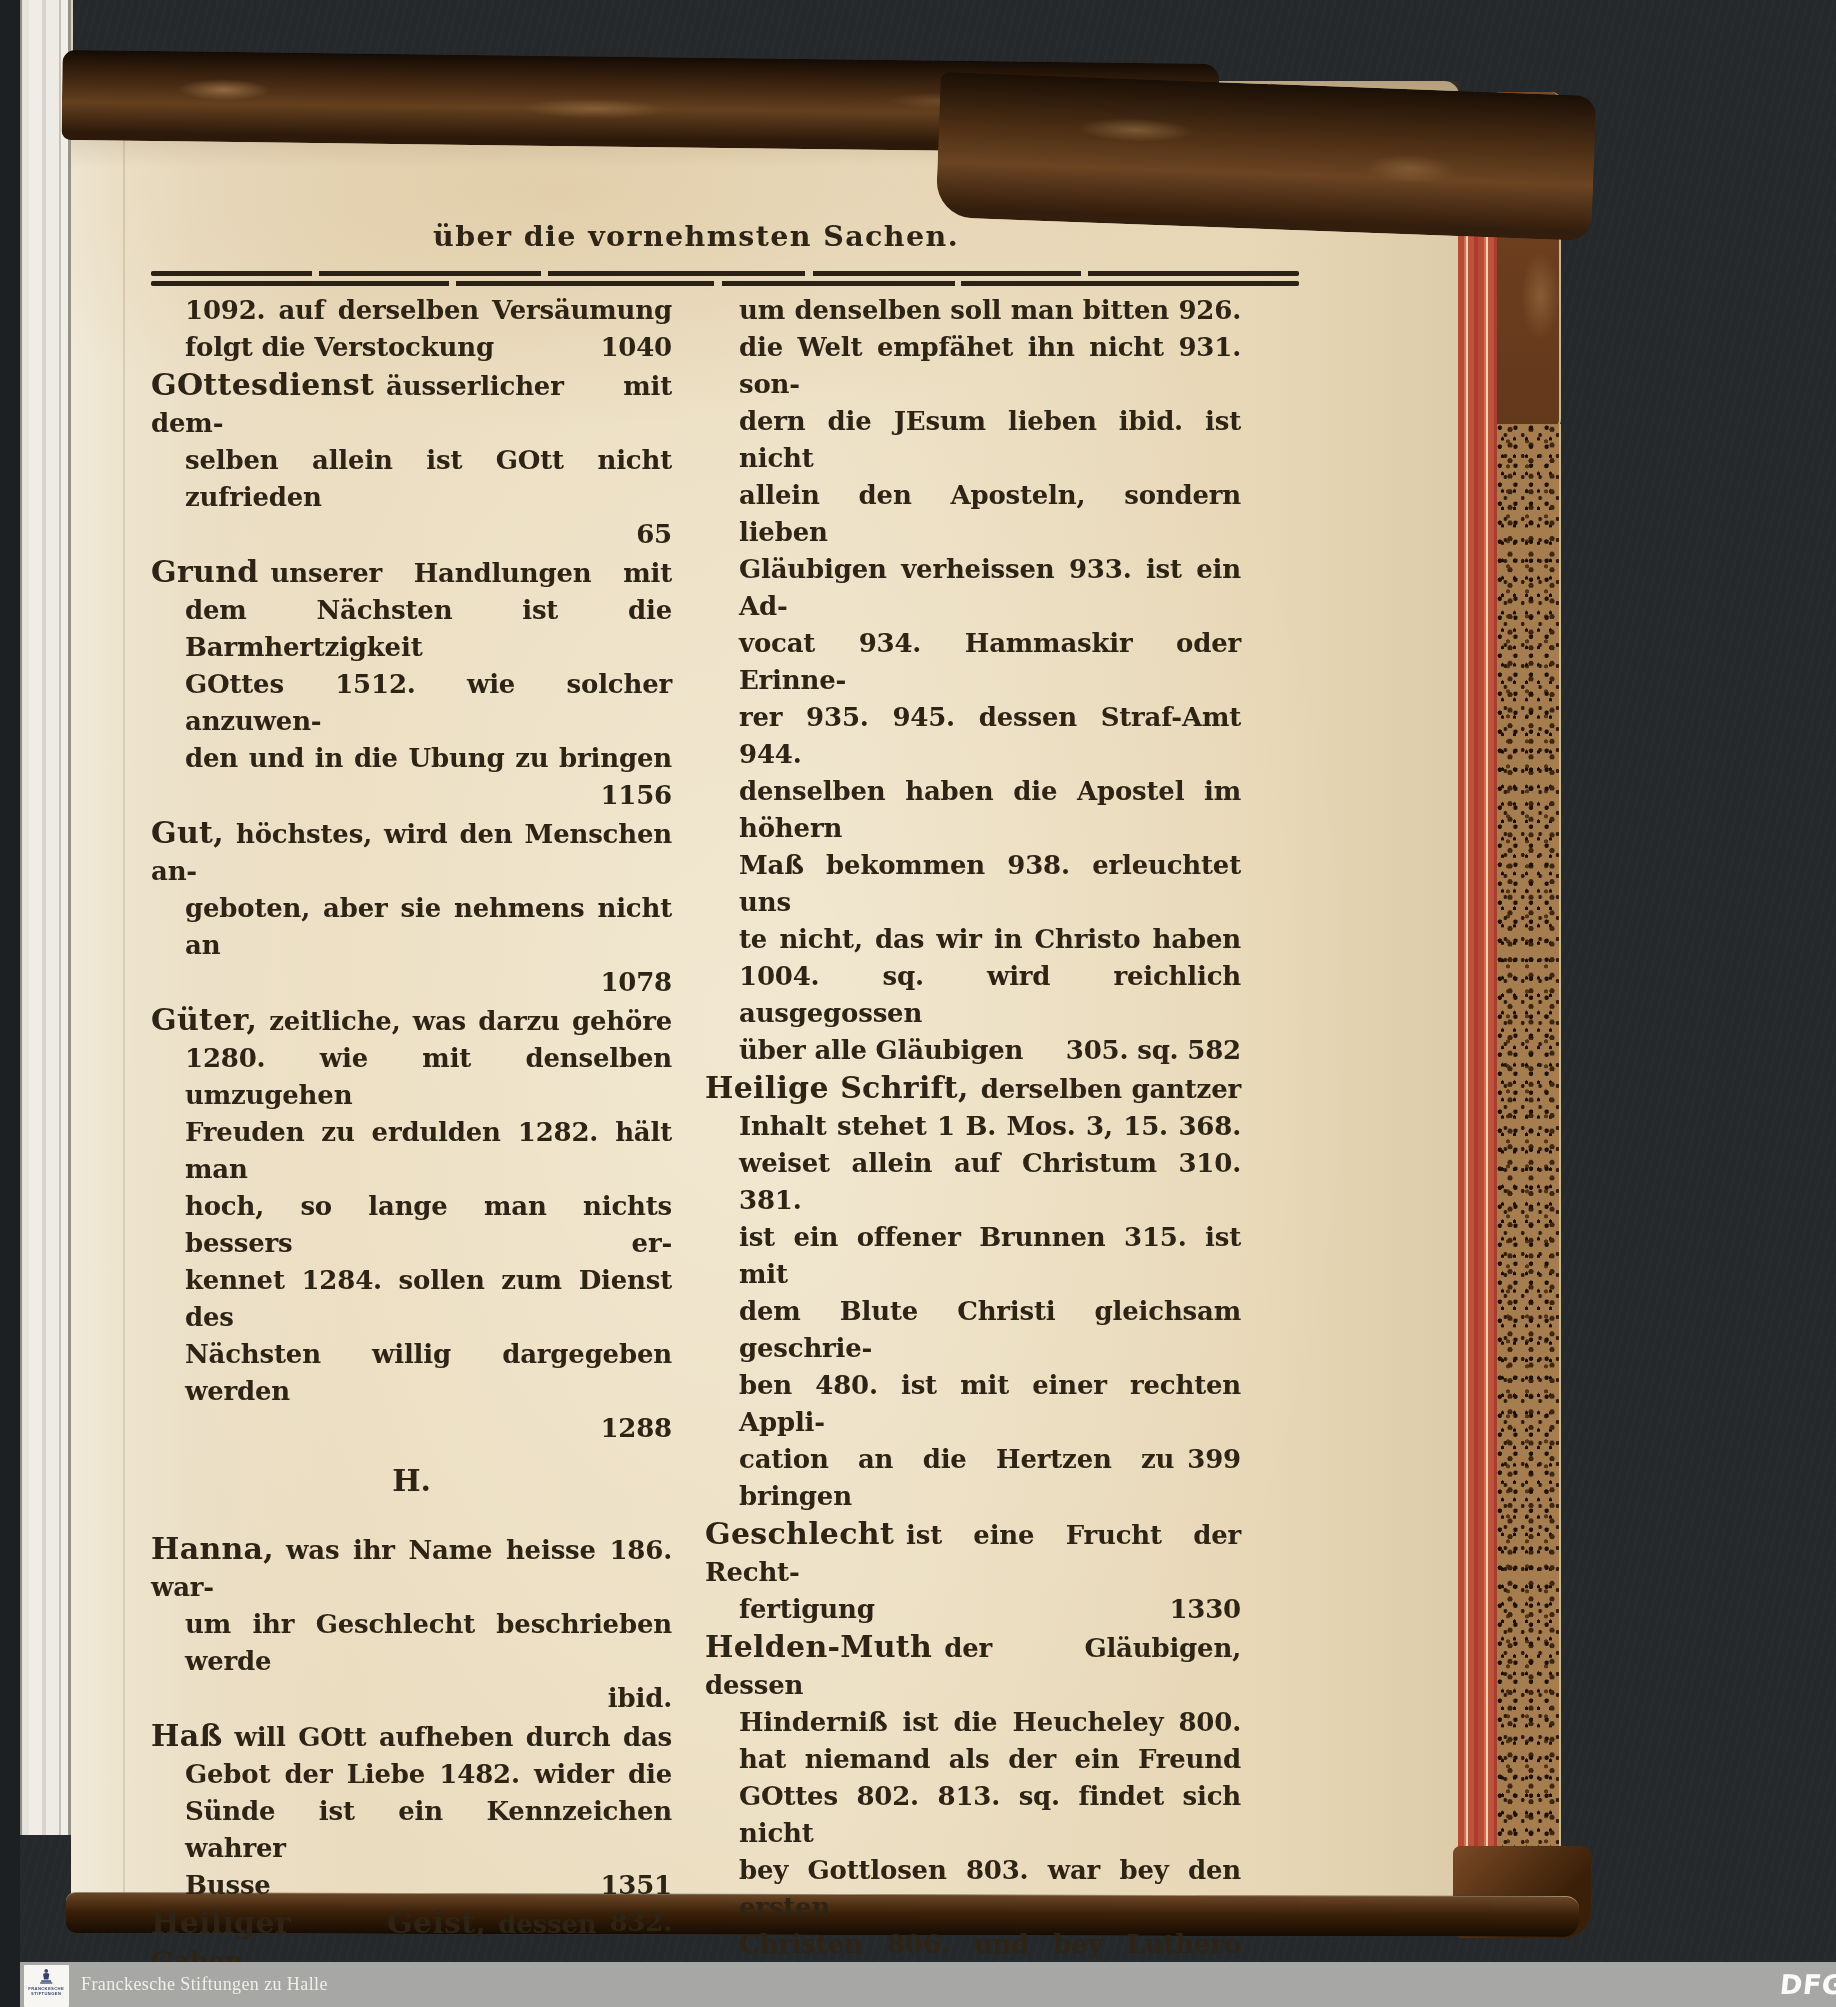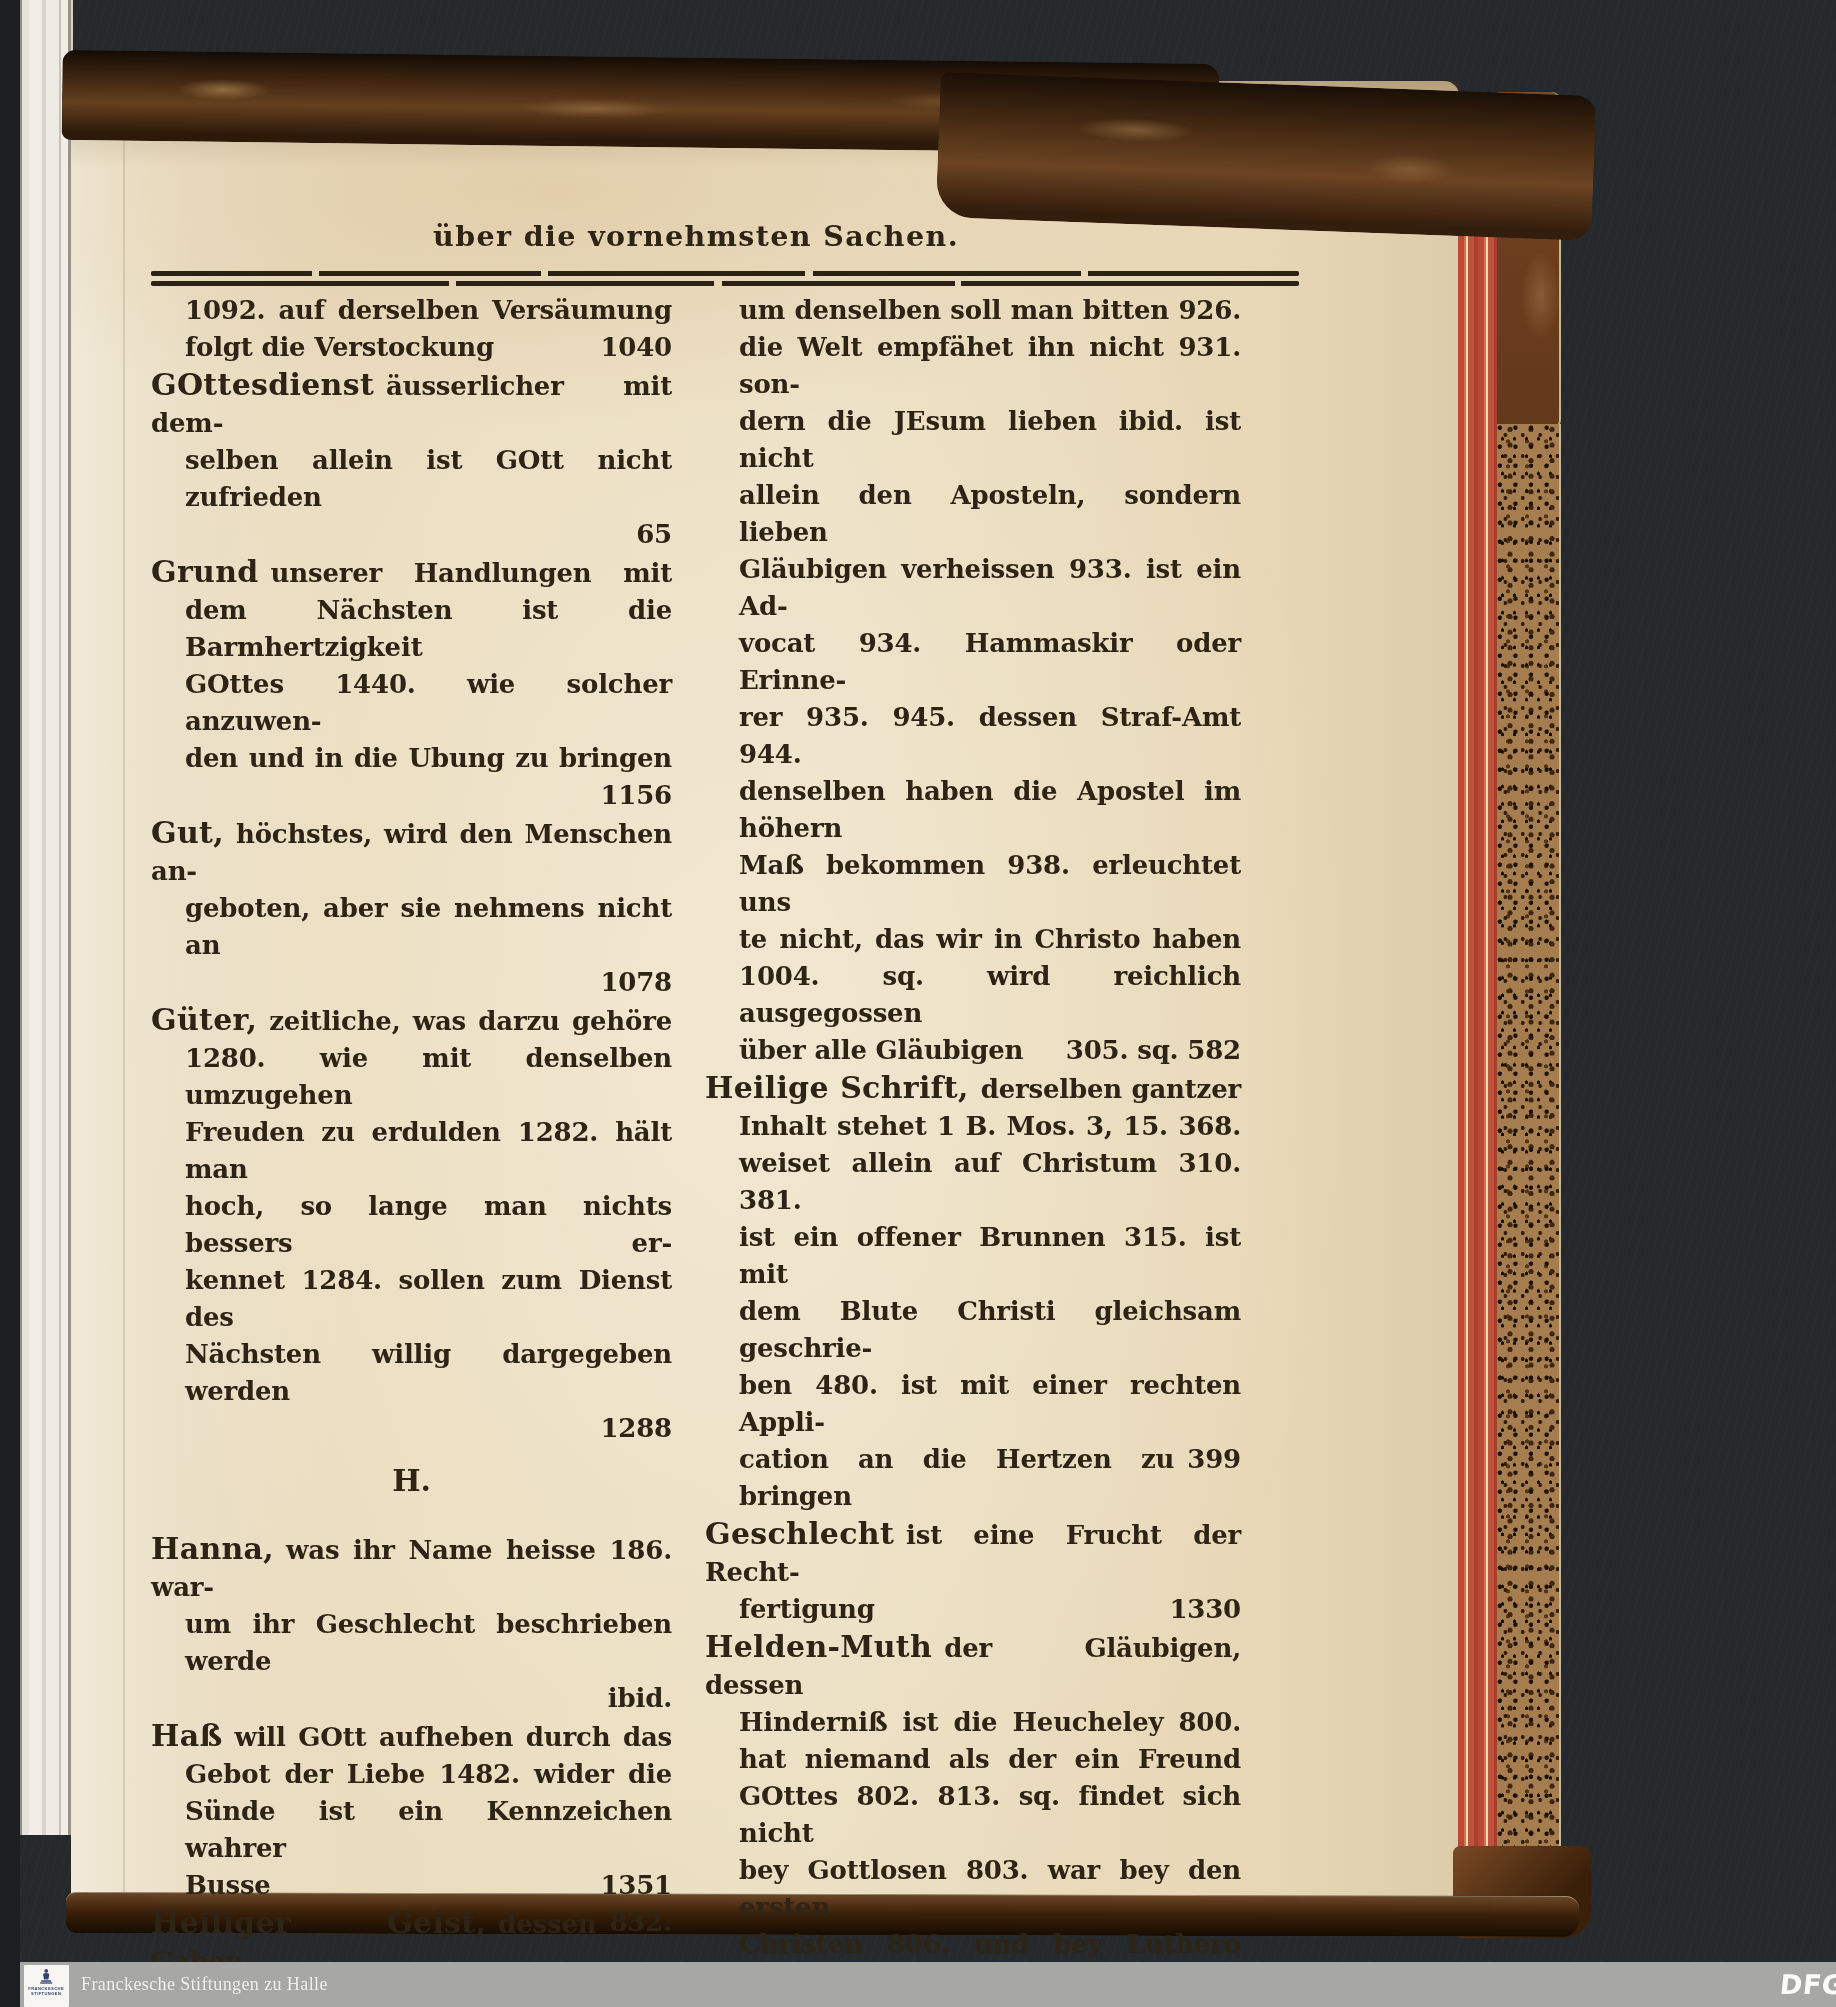--- a/index.html
+++ b/index.html
@@ -105,21 +105,21 @@
   <div class="abs rule rule-1"></div>
   <div class="abs rule rule-2"></div>
   <div class="abs print col col-left" id="col-left">
       <div class="line c"><span class="l">1092. auf derselben Versäumung</span></div>
       <div class="line c hasr"><span class="r">1040</span><span class="l">folgt die Verstockung</span></div>
       <div class="line e"><span class="hw">GOttesdienst</span><span class="l">äusserlicher mit dem-</span></div>
       <div class="line c"><span class="l">selben allein ist GOtt nicht zufrieden</span></div>
       <div class="line n"><span>65</span></div>
       <div class="line e"><span class="hw">Grund</span><span class="l">unserer Handlungen mit</span></div>
       <div class="line c"><span class="l">dem Nächsten ist die Barmhertzigkeit</span></div>
-      <div class="line c"><span class="l">GOttes 1440. wie solcher anzuwen-</span></div>
+      <div class="line c"><span class="l">GOttes 1512. wie solcher anzuwen-</span></div>
       <div class="line c"><span class="l">den und in die Ubung zu bringen</span></div>
       <div class="line n"><span>1156</span></div>
       <div class="line e"><span class="hw">Gut,</span><span class="l">höchstes, wird den Menschen an-</span></div>
       <div class="line c"><span class="l">geboten, aber sie nehmens nicht an</span></div>
       <div class="line n"><span>1078</span></div>
       <div class="line e"><span class="hw">Güter,</span><span class="l">zeitliche, was darzu gehöre</span></div>
       <div class="line c"><span class="l">1280. wie mit denselben umzugehen</span></div>
       <div class="line c"><span class="l">Freuden zu erdulden 1282. hält man</span></div>
       <div class="line c"><span class="l">hoch, so lange man nichts bessers er-</span></div>
       <div class="line c"><span class="l">kennet 1284. sollen zum Dienst des</span></div>

